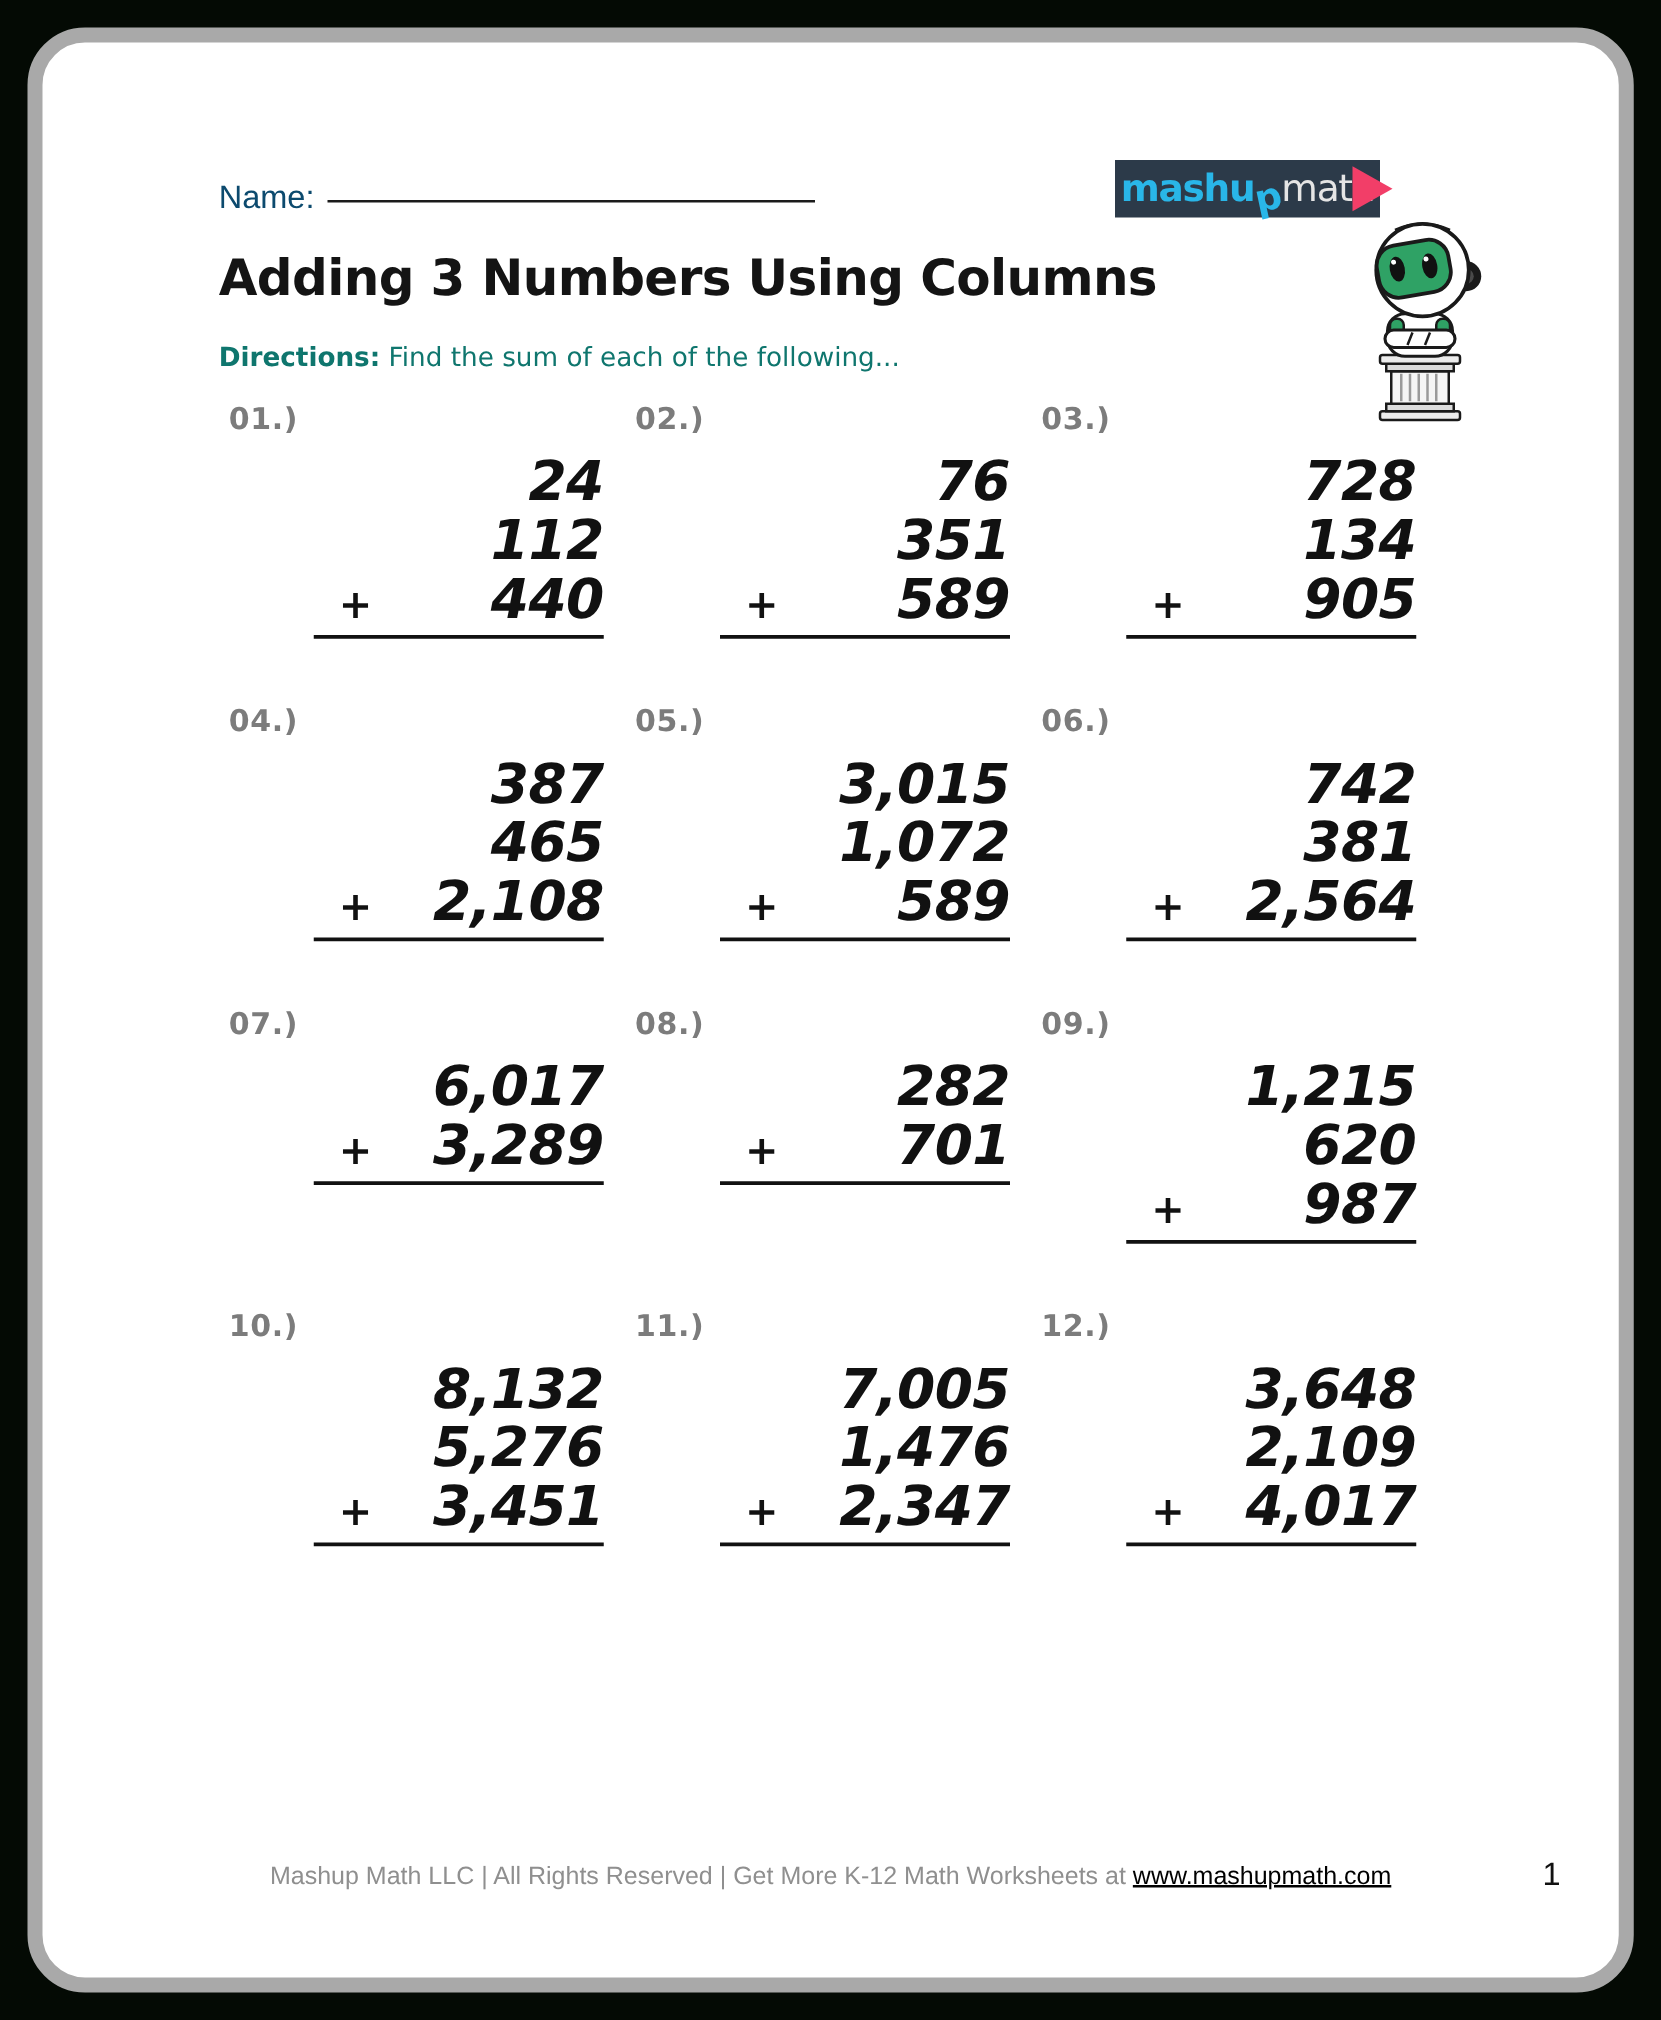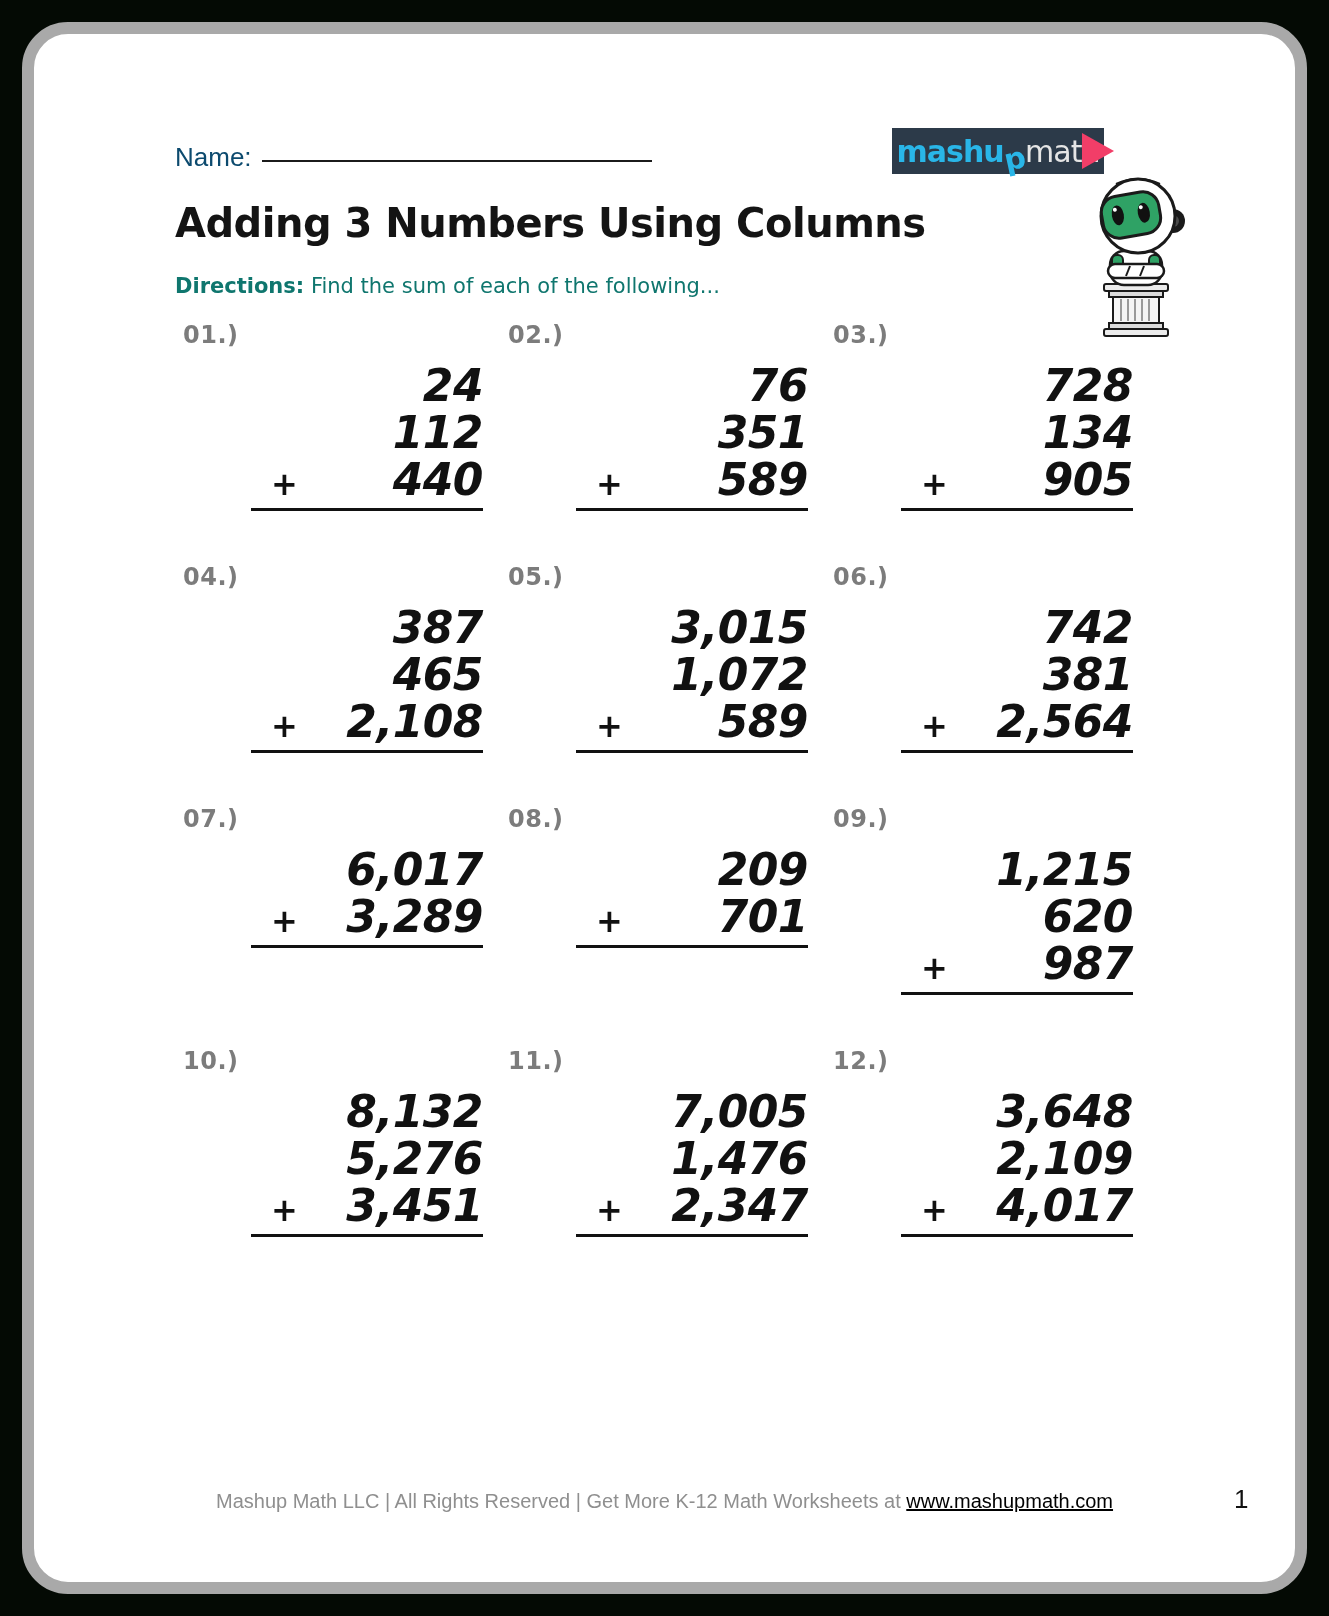--- a/index.html
+++ b/index.html
@@ -188,21 +188,21 @@
         <div class="sum-row">
           <span class="plus">+</span>
           <span class="addend">3,289</span>
         </div>
       </div>
     </div>
 
     <div class="problem">
       <div class="plabel">08.)</div>
       <div class="addends">
-        <div class="addend">209</div>
+        <div class="addend">282</div>
         <div class="sum-row">
           <span class="plus">+</span>
           <span class="addend">701</span>
         </div>
       </div>
     </div>
 
     <div class="problem">
       <div class="plabel">09.)</div>
       <div class="addends">

